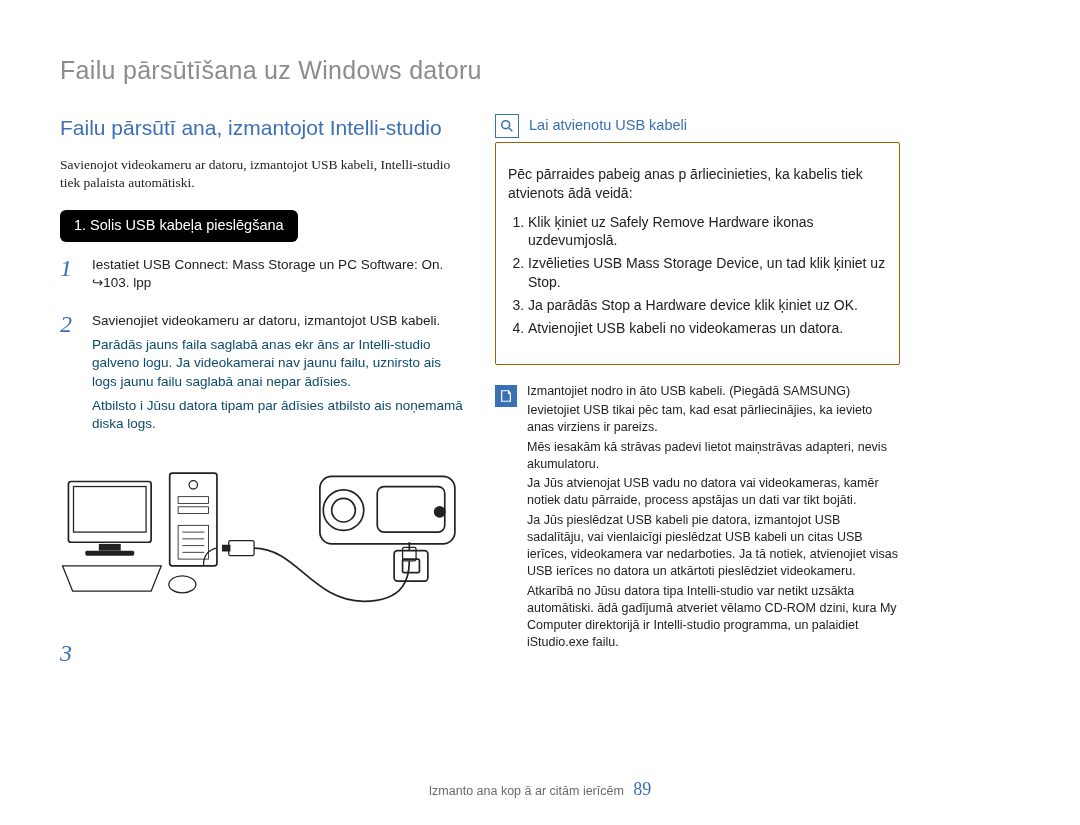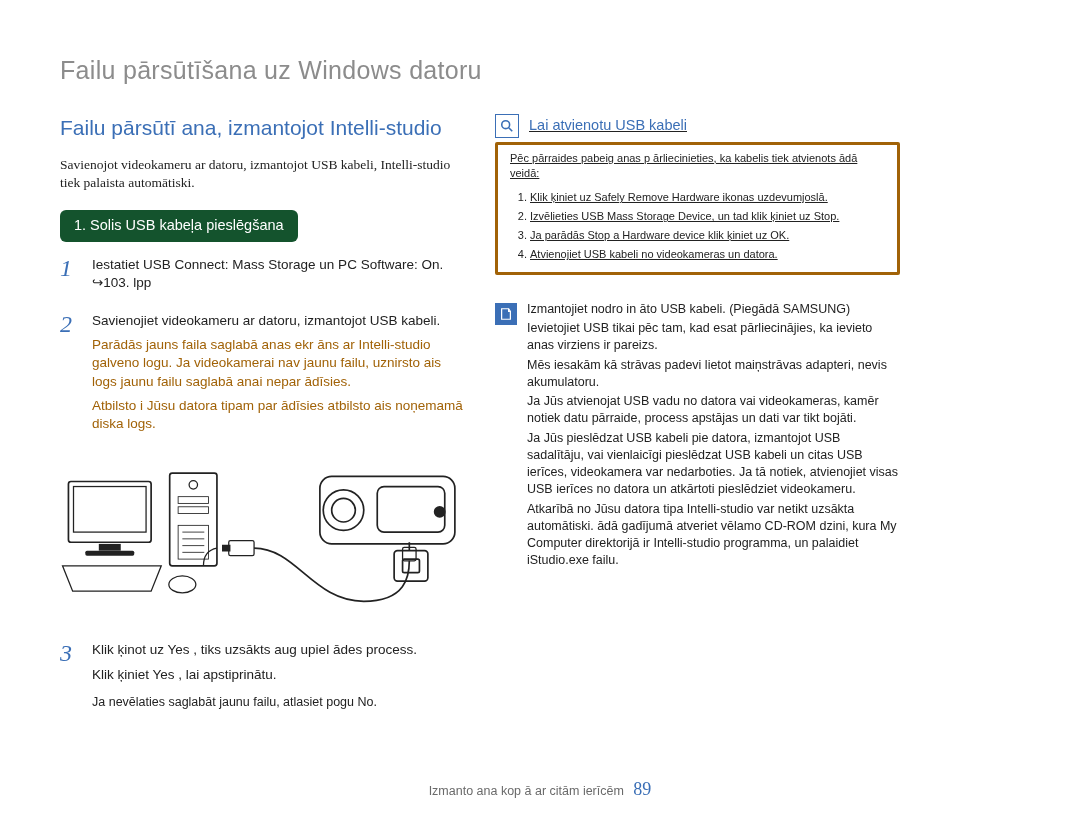--- a/index.html
+++ b/index.html
@@ -40,21 +40,21 @@
     font-size: 21px;
     font-weight: 400;
     margin-bottom: 8px;
   }
   .intro {
     margin-bottom: 18px;
     font-family: Liberation Serif, serif;
   }
   .step-header {
     display: inline-block;
-    background: #14532d;
+    background: #000000;
     color: #fff;
     border-radius: 6px;
     padding: 6px 14px;
     font-size: 14.5px;
     margin-bottom: 14px;
   }
   .step-row {
     display: flex;
     gap: 12px;
     margin-bottom: 14px;
@@ -65,21 +65,21 @@
     font-style: italic;
     width: 20px;
     flex: 0 0 20px;
     line-height: 1;
     font-family: Georgia, "Times New Roman", serif;
   }
   .step-body p {
     margin: 0 0 6px 0;
   }
   .sub {
-    color: #a16207;
+    color: #0c4a6e;
   }
   .sub-small {
     color: #222;
   }
   .illustration {
     width: 100%;
     height: 170px;
     margin: 6px 0 18px 0;
   }
   .illustration svg { width: 100%; height: 100%; }
@@ -95,22 +95,21 @@
   .pagenum {
     color: #3b6fb6;
     font-size: 18px;
     margin-left: 6px;
     font-family: Georgia, serif;
     margin-top: 8px;
   }
 
   
   .callout {
-    margin-bottom: 26px;
-    text-decoration: underline;
+    margin-bottom: 18px;
   }
   .callout-head {
     display: flex;
     align-items: center;
     gap: 10px;
     margin-bottom: 4px;
   }
   .icon-box {
     width: 22px;
     height: 22px;
@@ -120,23 +119,23 @@
     align-items: center;
     justify-content: center;
     font-size: 14px;
     flex: 0 0 22px;
   }
   .callout-title {
     color: #3b6fb6;
     font-size: 14.5px;
   }
   .callout-body {
-    border: 3px solid #a16207;
-    padding: 6px 12px;
-    font-size: 11px;
+    border: 1px solid #a16207;
+    padding: 22px 12px;
+    font-size: 14px;
     line-height: 1.35;
     border-radius: 2px;
   }
   .callout-body ol {
     margin: 10px 0 0 0;
     padding-left: 20px;
   }
   .callout-body li {
     margin-bottom: 4px;
   }
@@ -240,25 +239,20 @@
             <rect x="396" y="100" width="40" height="36" rx="4"></rect>
             <rect x="406" y="110" width="20" height="16" rx="2"></rect>
           </g>
           <path d="M414 90 L414 100" stroke="#222" stroke-width="2"></path>
         </svg>
       </div>
 
       
       <div class="step-row">
         <div class="step-num">3</div>
-        <div class="step-body">
-          <p>Klik ķinot uz  Yes , tiks uzsākts aug upiel ādes process.</p>
-          <p>Klik ķiniet  Yes , lai apstiprinātu.</p>
-          <p class="sub-small" style="margin-top:10px; font-size:12.5px">Ja nevēlaties saglabāt jaunu failu, atlasiet pogu No.</p>
-        </div>
       </div>
 
     </div>
 
     <div class="col">
 
       <div class="callout">
         <div class="callout-head">
           <div class="icon-box">
             <svg width="14" height="14" viewBox="0 0 16 16">

